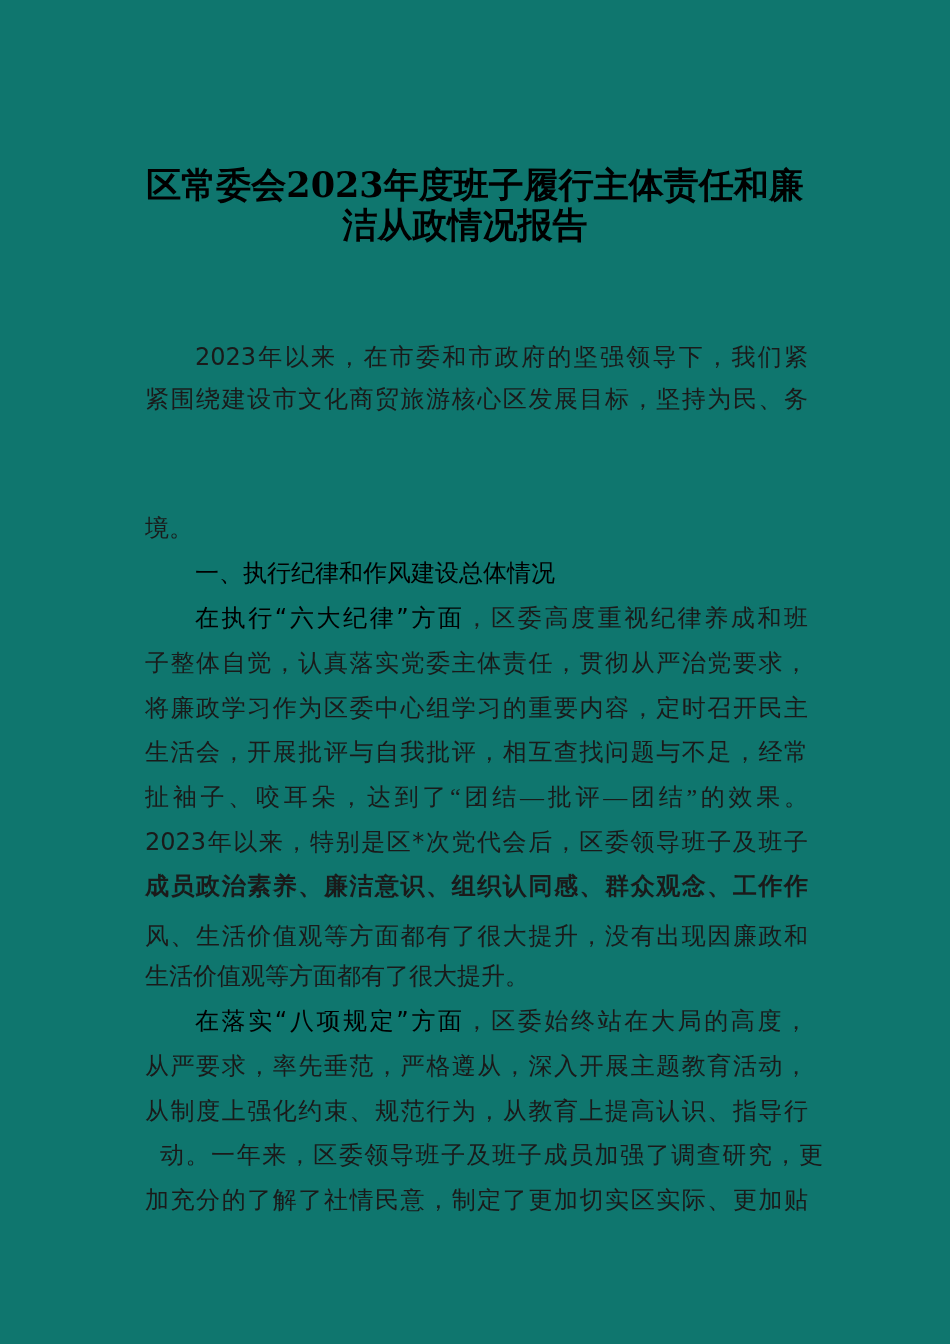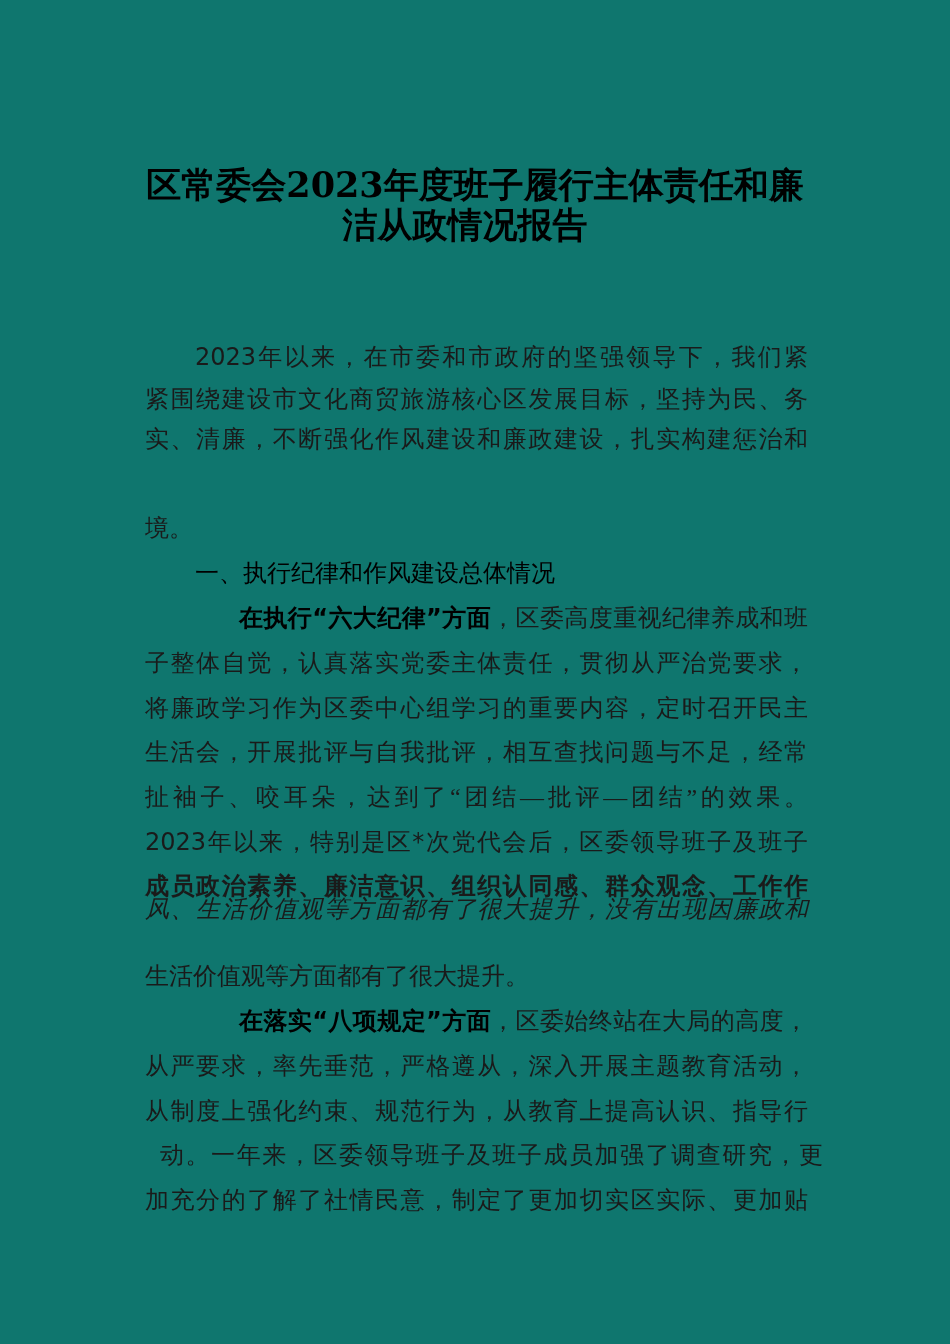--- a/index.html
+++ b/index.html
@@ -54,48 +54,46 @@
     }
     .line.indent { left: 195px; width: 613px; }
     .line.last { text-align-last: left; }
     .line.heading {
       font-family: "DejaVu Sans", "Liberation Sans", sans-serif;
       font-weight: normal;
       color: #000000;
       text-align-last: left;
     }
     .bold {
-      font-weight: bold;
+      font-weight: normal;
       color: #000000;
-      margin-left: 44px;
     }
   </style>
 </head>
 <body>
 
 <div class="page">
 
   <div class="title l1">区常委会2023年度班子履行主体责任和廉</div>
   <div class="title l2">洁从政情况报告</div>
 
   <div class="line indent" style="top:316px;margin-top:23px;">2023年以来，在市委和市政府的坚强领导下，我们紧</div>
   <div class="line" style="top:381px;">紧围绕建设市文化商贸旅游核心区发展目标，坚持为民、务</div>
-  <div class="line" style="top:421px;">实、清廉，不断强化作风建设和廉政建设，扎实构建惩治和</div>
   <div class="line last" style="top:510px;">境。</div>
 
   <div class="line indent heading" style="top:555px;">一、执行纪律和作风建设总体情况</div>
 
   <div class="line indent" style="top:600px;"><span class="bold">在执行“六大纪律”方面</span><span>，区委高度重视纪律养成和班</span></div>
   <div class="line" style="top:645px;">子整体自觉，认真落实党委主体责任，贯彻从严治党要求，</div>
   <div class="line" style="top:690px;">将廉政学习作为区委中心组学习的重要内容，定时召开民主</div>
   <div class="line" style="top:734px;">生活会，开展批评与自我批评，相互查找问题与不足，经常</div>
   <div class="line" style="top:779px;font-family:Liberation Serif, serif;">扯袖子、咬耳朵，达到了“团结—批评—团结”的效果。</div>
   <div class="line" style="top:824px;">2023年以来，特别是区*次党代会后，区委领导班子及班子</div>
   <div class="line" style="top:868px;font-weight:bold;">成员政治素养、廉洁意识、组织认同感、群众观念、工作作</div>
-  <div class="line" style="top:891px;font-style:italic;">风、生活价值观等方面都有了很大提升，没有出现因廉政和</div>
+  <div class="line" style="top:918px;">风、生活价值观等方面都有了很大提升，没有出现因廉政和</div>
   <div class="line last" style="top:958px;">生活价值观等方面都有了很大提升。</div>
 
   <div class="line indent" style="top:1003px;"><span class="bold">在落实“八项规定”方面</span><span>，区委始终站在大局的高度，</span></div>
   <div class="line" style="top:1048px;">从严要求，率先垂范，严格遵从，深入开展主题教育活动，</div>
   <div class="line" style="top:1093px;">从制度上强化约束、规范行为，从教育上提高认识、指导行</div>
   <div class="line" style="top:1137px;margin-left:15px;">动。一年来，区委领导班子及班子成员加强了调查研究，更</div>
   <div class="line" style="top:1182px;">加充分的了解了社情民意，制定了更加切实区实际、更加贴</div>
 
 </div>
 

